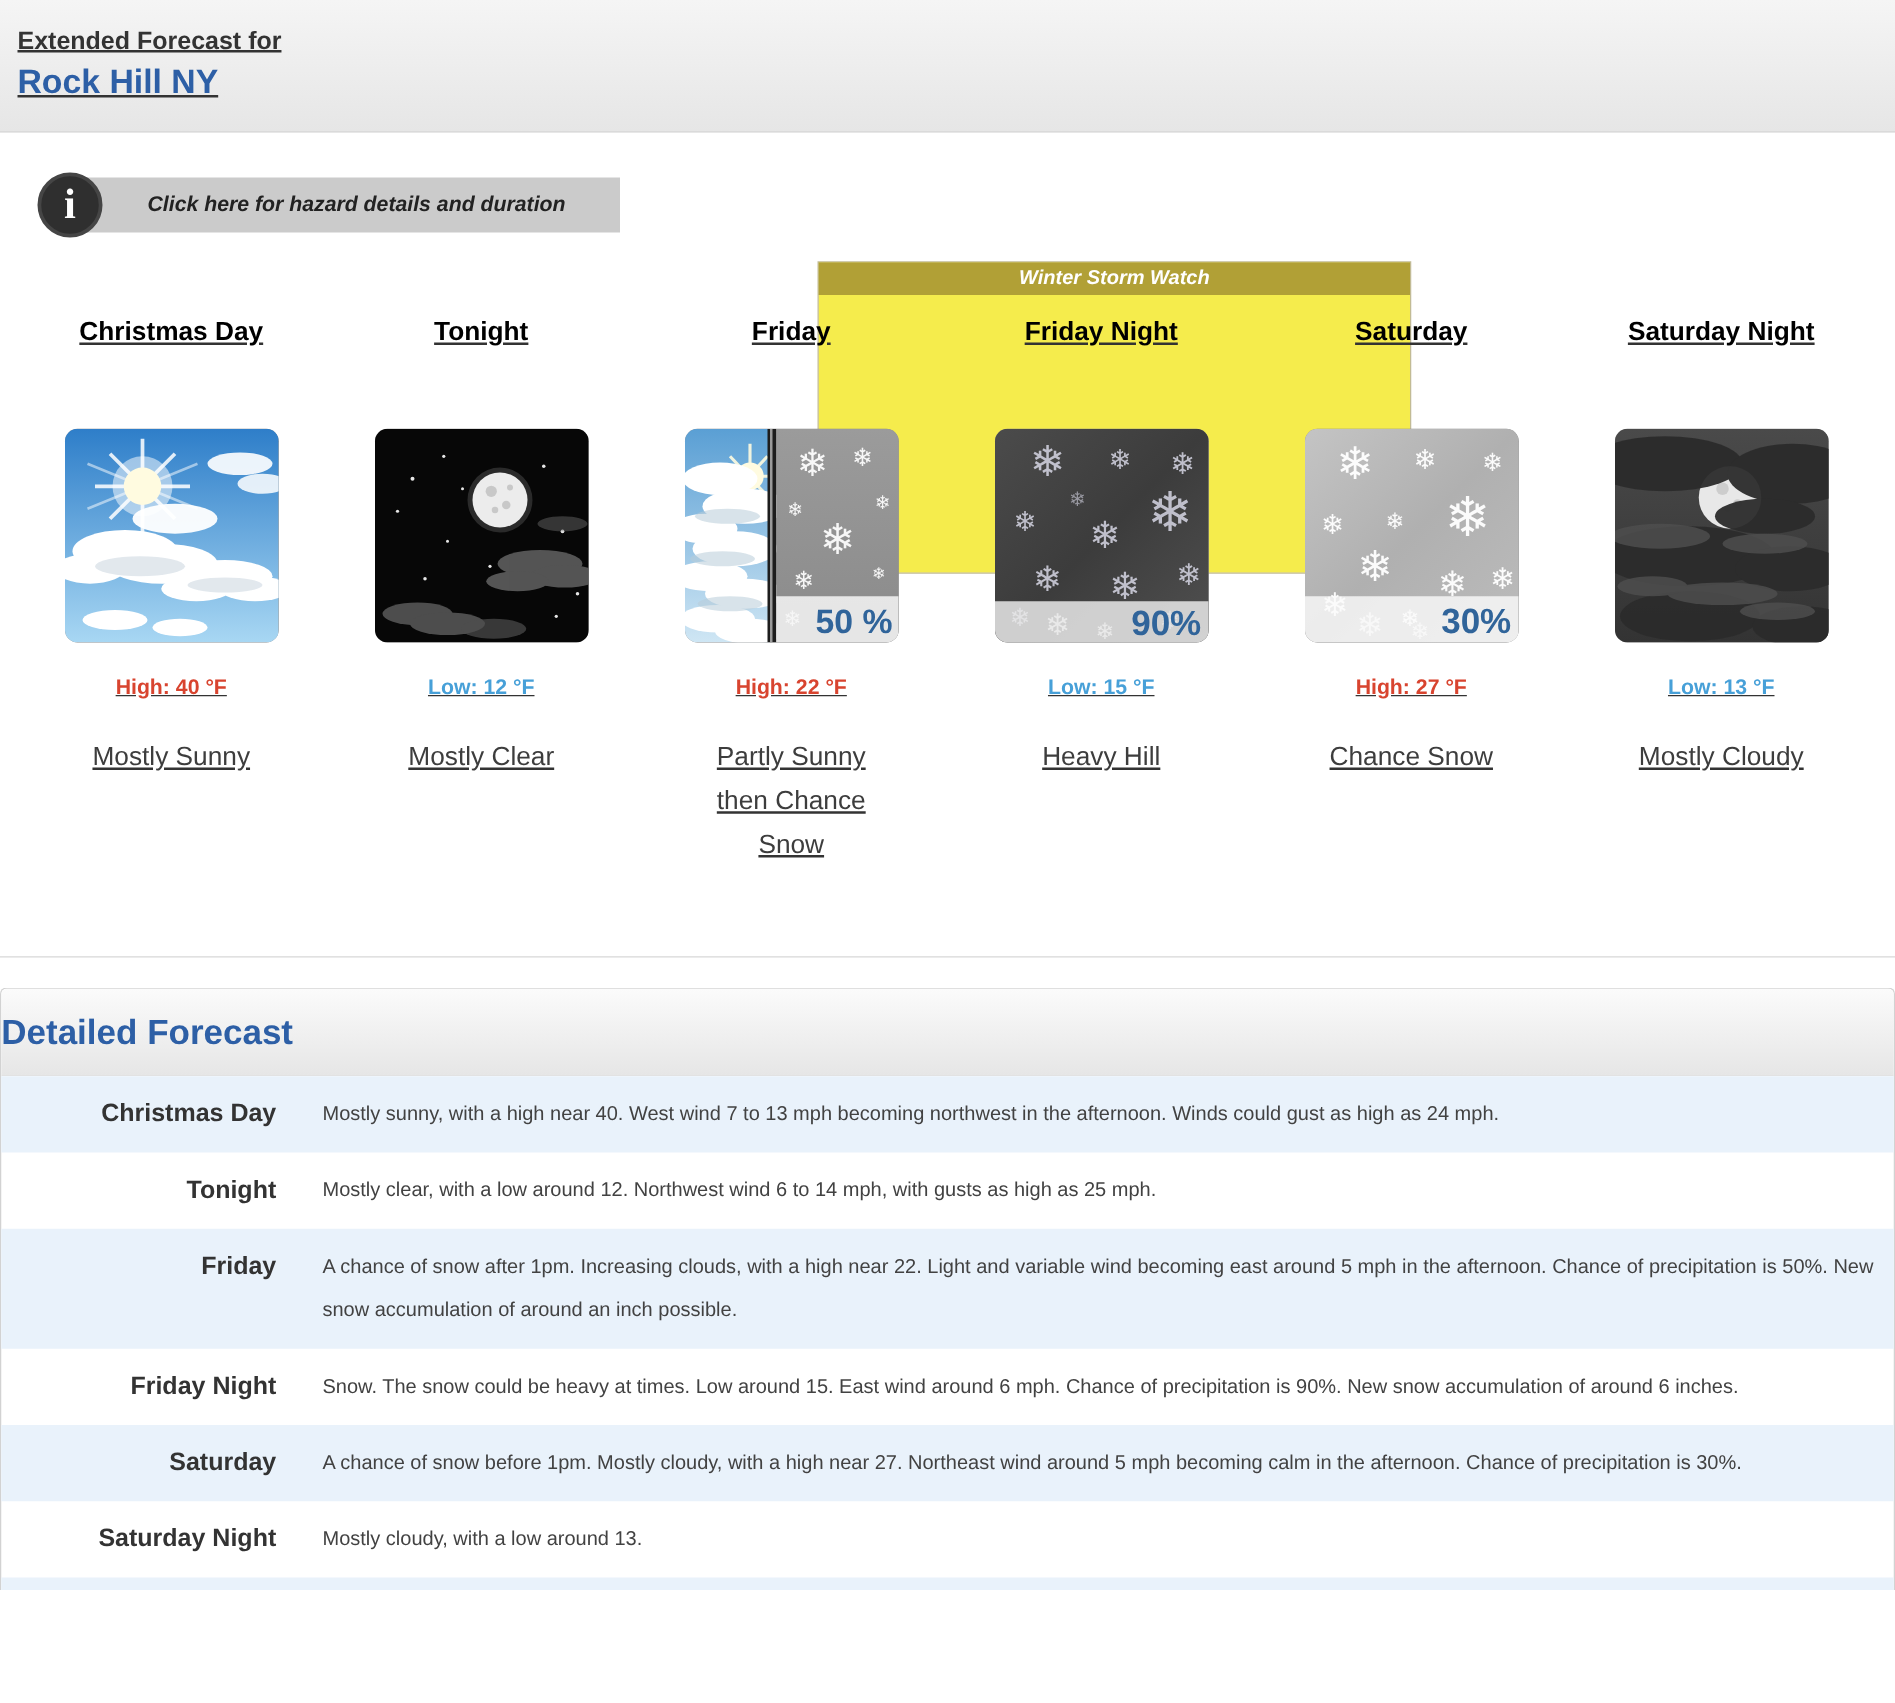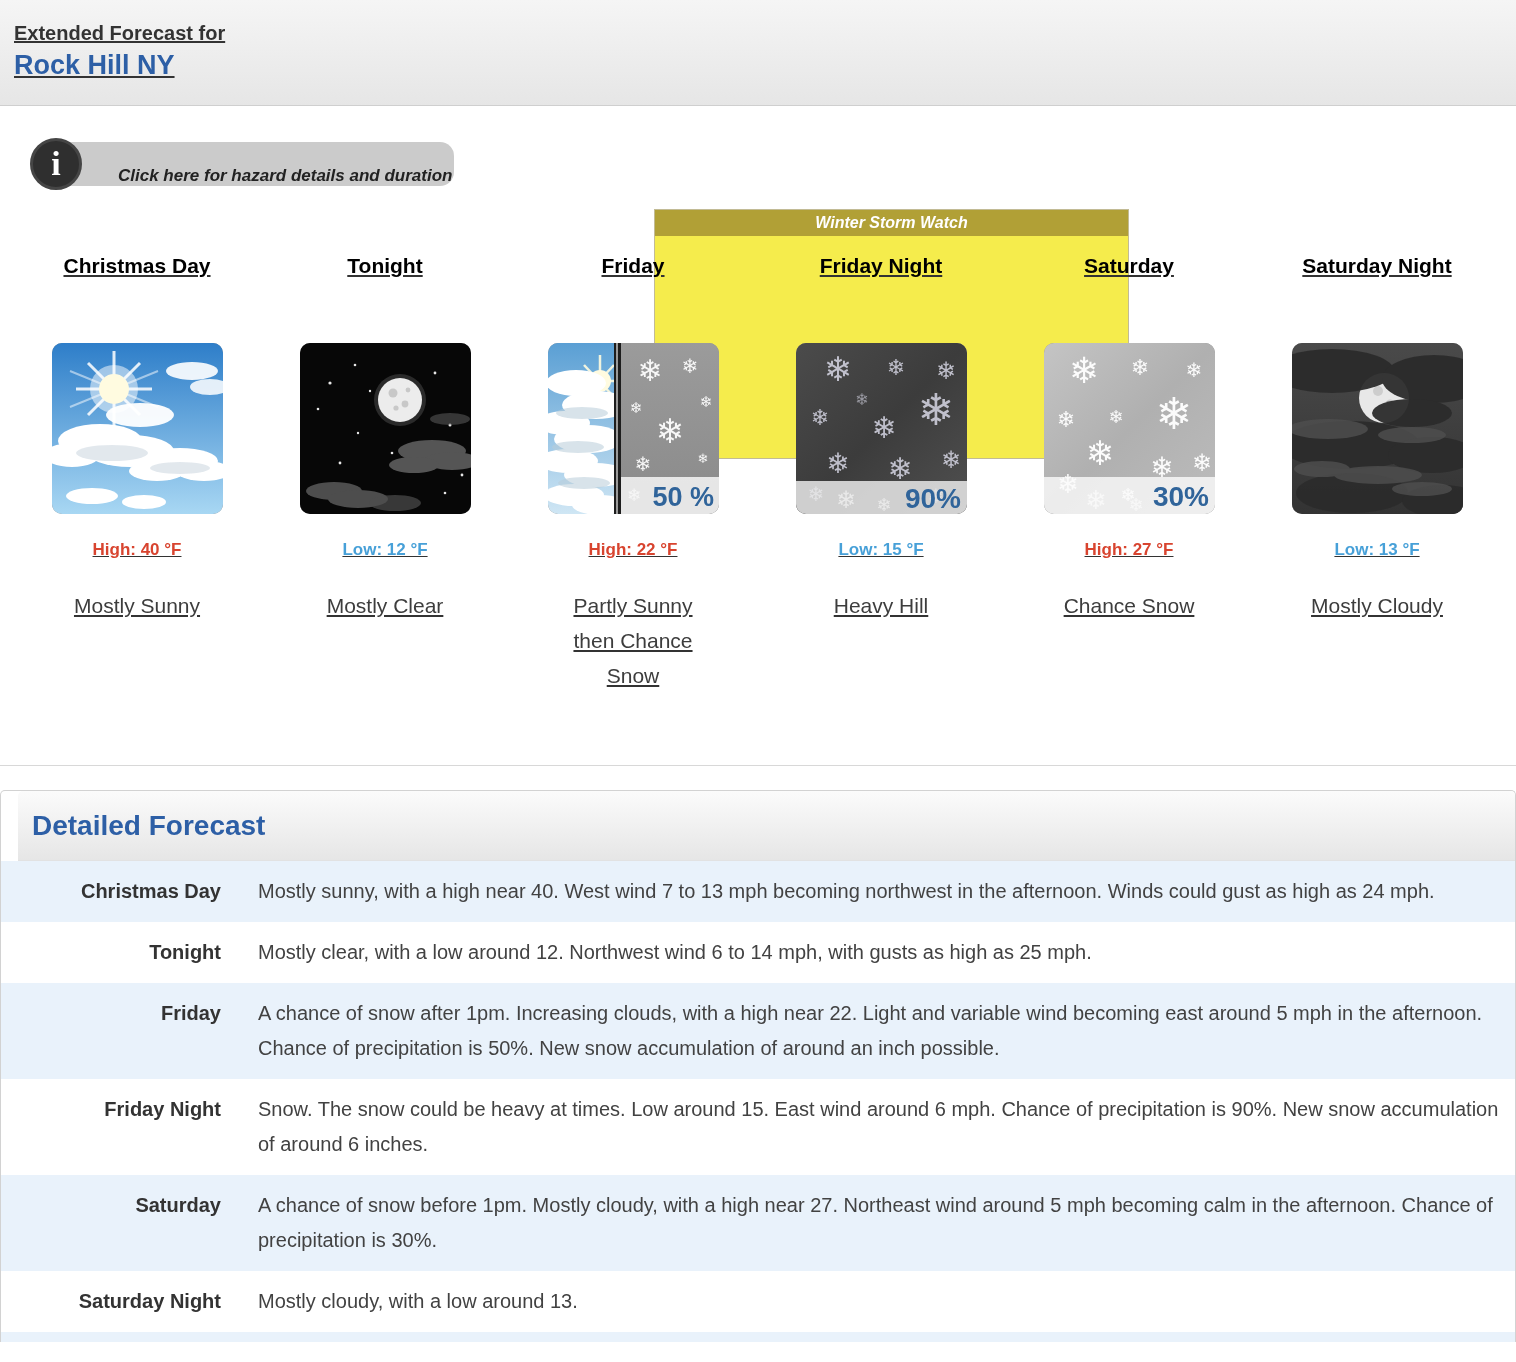--- a/index.html
+++ b/index.html
@@ -18,26 +18,25 @@
     padding: 22px 0 0 14px;
     background: linear-gradient(#f5f5f5, #e6e6e6);
     border-bottom: 1px solid #cfcfcf;
   }
   .page-header .pretitle { font-size: 20px; font-weight: bold; color: #333; }
   .page-header .location { font-size: 27px; font-weight: bold; color: #2d5fa6; margin-top: 5px; }
 
   .hazard-wrap { position: relative; margin: 32px 0 0 30px; height: 52px; width: 470px; }
   .hazard-bar {
     position: absolute; left: 24px; top: 4px;
-    width: 400px; height: 44px;
+    width: 442px; height: 44px;
     background: #cbcbcb;
-    display: flex; align-items: flex-end;
+    display: flex; align-items: center;
     padding-left: 64px;
     cursor: pointer;
-    border-radius: 14px;
   }
   .hazard-bar .hazard-text { font-size: 17px; font-weight: bold; font-style: italic; color: #222; }
   .info-icon {
     position: absolute; left: 0; top: 0;
     width: 52px; height: 52px; border-radius: 50%;
     background: #2f2f2f; border: 3px solid #454545;
     color: #fff;
     display: flex; align-items: center; justify-content: center;
     font-family: "Liberation Serif", "DejaVu Serif", serif;
     font-size: 34px; font-weight: bold; line-height: 1;
@@ -76,39 +75,37 @@
     margin: 28px auto 0; width: 158px;
     font-size: 21px; color: #3d3d3d; line-height: 35px;
   }
 
   
   .panel-detail { margin-top: 24px; border: 1px solid #d2d2d2; border-bottom: none; border-radius: 5px 5px 0 0; }
   .detail-header {
     height: 70px;
     background: linear-gradient(#fbfbfb, #e6e6e6);
     display: flex; align-items: center;
-    padding-left: 14px;
     border-bottom: 1px solid #e2e2e2;
     border-radius: 5px 5px 0 0;
-    margin-left: 17px;
   }
   .detail-header .detail-title { font-size: 28px; font-weight: bold; color: #2d5fa6; }
 
   .detail-row { display: flex; padding: 13px 0; }
   .detail-row.alt { background: #e9f2fb; }
   .detail-row .dlabel {
     width: 220px; flex-shrink: 0;
     text-align: right;
     font-size: 20px; font-weight: bold; color: #333;
     line-height: 35px;
   }
   .detail-row .dtext {
     flex: 1;
     padding: 0 12px 0 37px;
-    font-size: 20px; color: #424242; line-height: 35px;
+    font-size: 16px; color: #424242; line-height: 35px;
   }
   .detail-row.sliver { height: 10px; padding: 0; }
 </style>
 </head>
 <body>
 
 <div class="panel-top">
 
   <div class="page-header">
     <div class="pretitle">Extended Forecast for</div>

